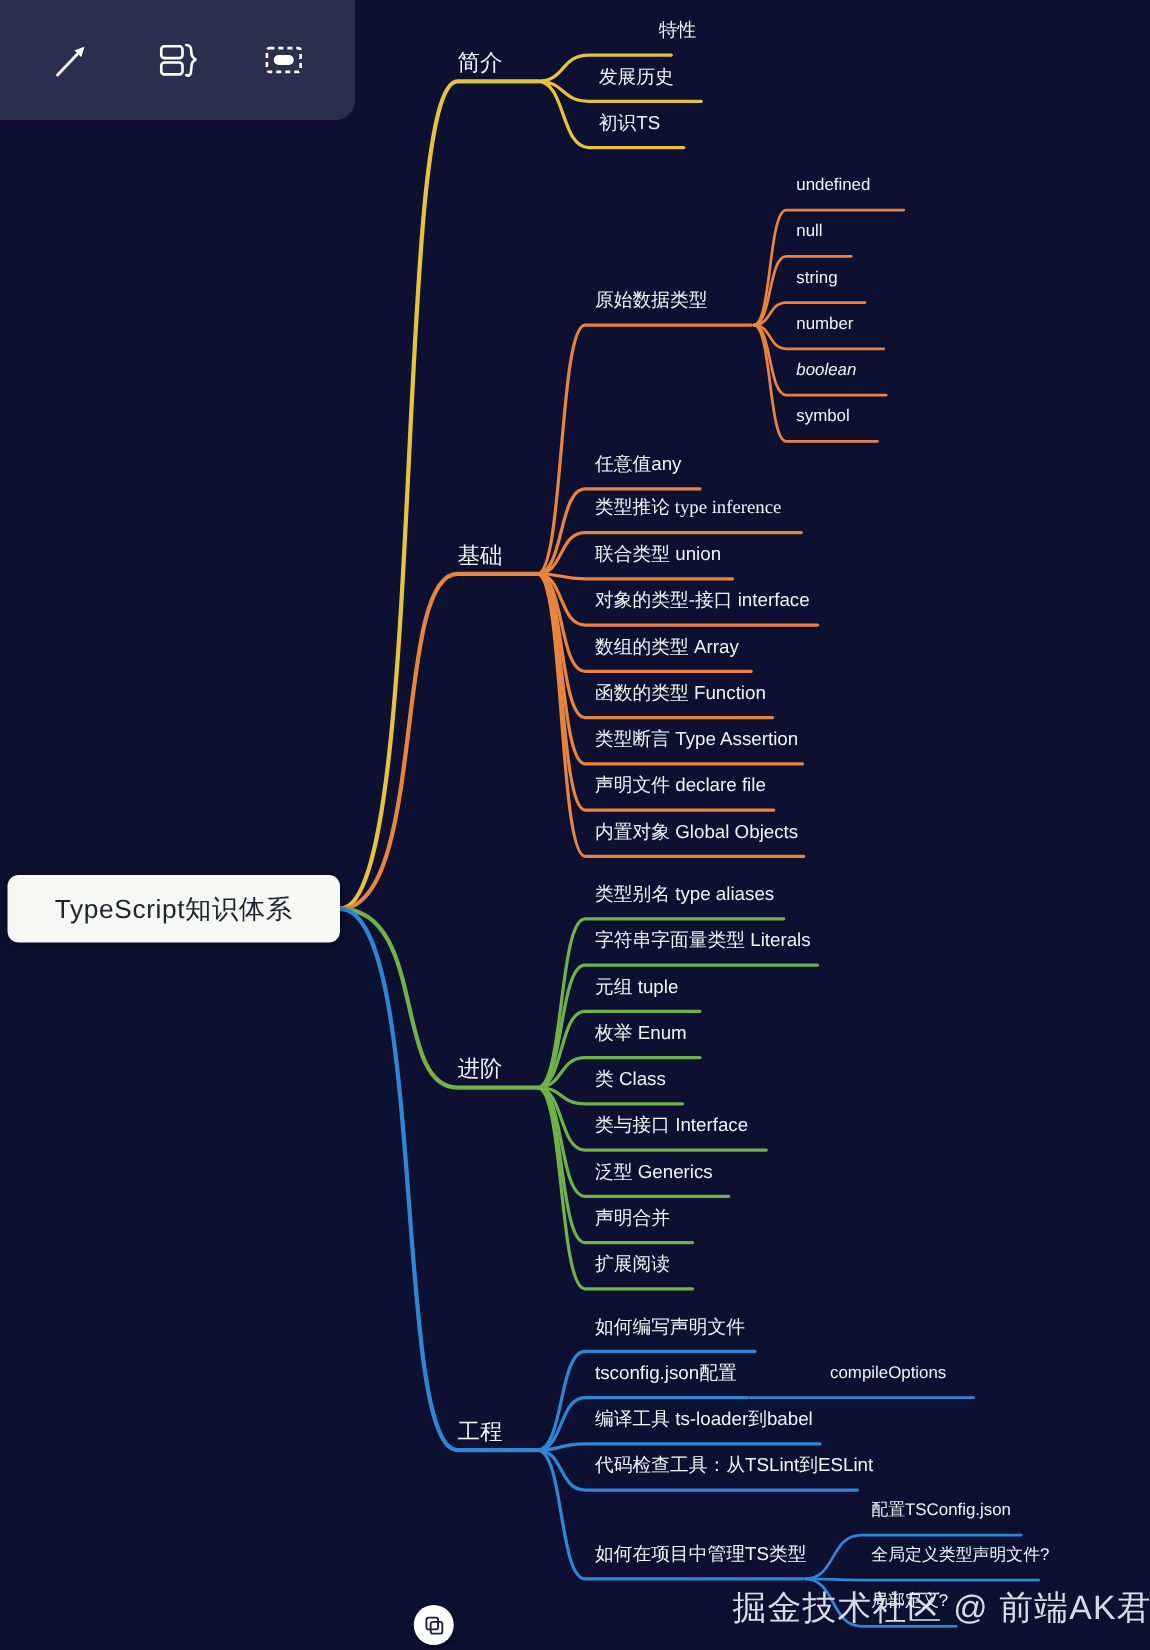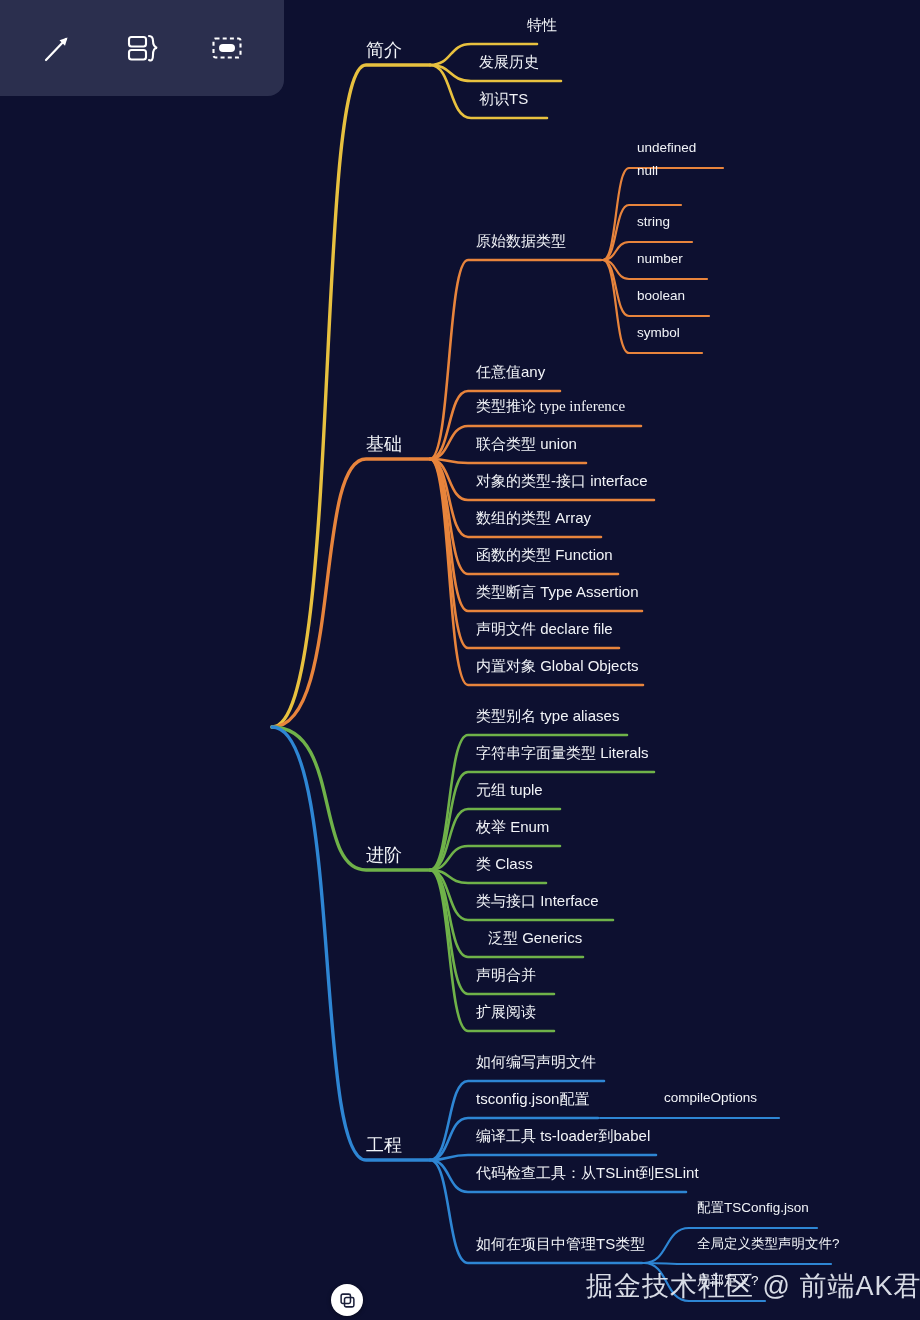--- a/index.html
+++ b/index.html
@@ -119,51 +119,54 @@
       <path d="M 430 1160 C 450.9 1160, 447.1 1118, 468 1118 L 598 1118" stroke="#2e86d4" stroke-width="2.6"></path>
       <path d="M 600 1118 C 630.8 1118, 625.2 1118, 656 1118 L 779 1118" stroke="#2e86d4" stroke-width="2.2"></path>
       <path d="M 430 1160 C 450.9 1160, 447.1 1155, 468 1155 L 656 1155" stroke="#2e86d4" stroke-width="2.6"></path>
       <path d="M 430 1160 C 450.9 1160, 447.1 1192, 468 1192 L 686 1192" stroke="#2e86d4" stroke-width="2.6"></path>
       <path d="M 430 1160 C 450.9 1160, 447.1 1263, 468 1263 L 642 1263" stroke="#2e86d4" stroke-width="2.6"></path>
       <path d="M 644 1263 C 668.75 1263, 664.25 1228, 689 1228 L 817 1228" stroke="#2e86d4" stroke-width="2.2"></path>
       <path d="M 644 1263 C 668.75 1263, 664.25 1264, 689 1264 L 831 1264" stroke="#2e86d4" stroke-width="2.2"></path>
       <path d="M 644 1263 C 668.75 1263, 664.25 1301, 689 1301 L 765 1301" stroke="#2e86d4" stroke-width="2.2"></path>
     </svg>
 
+  <div id="root-node">
+    <span class="root-text">TypeScript知识体系</span>
+  </div>
 
   <div id="labels">
       <div class="nd l1" style="left: 366px; top: 41px;"><span>简介</span></div>
       <div class="nd l2" style="left: 479px; top: 17px; margin-left: 48px;"><span>特性</span></div>
       <div class="nd l2" style="left: 479px; top: 54px;"><span>发展历史</span></div>
       <div class="nd l2" style="left: 479px; top: 91px;"><span>初识TS</span></div>
       <div class="nd l1" style="left: 366px; top: 435px;"><span>基础</span></div>
       <div class="nd l2" style="left: 476px; top: 233px;"><span>原始数据类型</span></div>
       <div class="nd l3" style="left: 637px; top: 141px;"><span>undefined</span></div>
-      <div class="nd l3" style="left: 637px; top: 164px; text-align: center;"><span>null</span></div>
+      <div class="nd l3" style="left: 637px; top: 178px; text-align: center;"><span>null</span></div>
       <div class="nd l3" style="left: 637px; top: 215px;"><span>string</span></div>
       <div class="nd l3" style="left: 637px; top: 252px;"><span>number</span></div>
-      <div class="nd l3" style="left: 637px; top: 289px;"><span>boolean</span></div>
+      <div class="nd l3" style="left: 637px; top: 289px; font-style: italic;"><span>boolean</span></div>
       <div class="nd l3" style="left: 637px; top: 326px;"><span>symbol</span></div>
       <div class="nd l2" style="left: 476px; top: 364px;"><span>任意值any</span></div>
       <div class="nd l2" style="left: 476px; top: 399px; font-family: Liberation Serif, serif;"><span>类型推论 type inference</span></div>
       <div class="nd l2" style="left: 476px; top: 436px;"><span>联合类型 union</span></div>
       <div class="nd l2" style="left: 476px; top: 473px;"><span>对象的类型-接口 interface</span></div>
       <div class="nd l2" style="left: 476px; top: 510px;"><span>数组的类型 Array</span></div>
       <div class="nd l2" style="left: 476px; top: 547px;"><span>函数的类型 Function</span></div>
       <div class="nd l2" style="left: 476px; top: 584px;"><span>类型断言 Type Assertion</span></div>
       <div class="nd l2" style="left: 476px; top: 621px;"><span>声明文件 declare file</span></div>
       <div class="nd l2" style="left: 476px; top: 658px;"><span>内置对象 Global Objects</span></div>
       <div class="nd l1" style="left: 366px; top: 846px;"><span>进阶</span></div>
       <div class="nd l2" style="left: 476px; top: 708px;"><span>类型别名 type aliases</span></div>
       <div class="nd l2" style="left: 476px; top: 745px;"><span>字符串字面量类型 Literals</span></div>
       <div class="nd l2" style="left: 476px; top: 782px;"><span>元组 tuple</span></div>
       <div class="nd l2" style="left: 476px; top: 819px;"><span>枚举 Enum</span></div>
       <div class="nd l2" style="left: 476px; top: 856px;"><span>类 Class</span></div>
       <div class="nd l2" style="left: 476px; top: 893px;"><span>类与接口 Interface</span></div>
-      <div class="nd l2" style="left: 488px; top: 930px;"><span>泛型 Generics</span></div>
+      <div class="nd l2" style="left: 476px; top: 930px;"><span>泛型 Generics</span></div>
       <div class="nd l2" style="left: 476px; top: 967px;"><span>声明合并</span></div>
       <div class="nd l2" style="left: 476px; top: 1004px;"><span>扩展阅读</span></div>
       <div class="nd l1" style="left: 366px; top: 1136px;"><span>工程</span></div>
       <div class="nd l2" style="left: 476px; top: 1054px;"><span>如何编写声明文件</span></div>
       <div class="nd l2" style="left: 476px; top: 1091px;"><span>tsconfig.json配置</span></div>
       <div class="nd l3" style="left: 664px; top: 1091px;"><span>compileOptions</span></div>
       <div class="nd l2" style="left: 476px; top: 1128px;"><span>编译工具 ts-loader到babel</span></div>
       <div class="nd l2" style="left: 476px; top: 1165px;"><span>代码检查工具：从TSLint到ESLint</span></div>
       <div class="nd l2" style="left: 476px; top: 1236px;"><span>如何在项目中管理TS类型</span></div>
       <div class="nd l3" style="left: 697px; top: 1201px;"><span>配置TSConfig.json</span></div>

